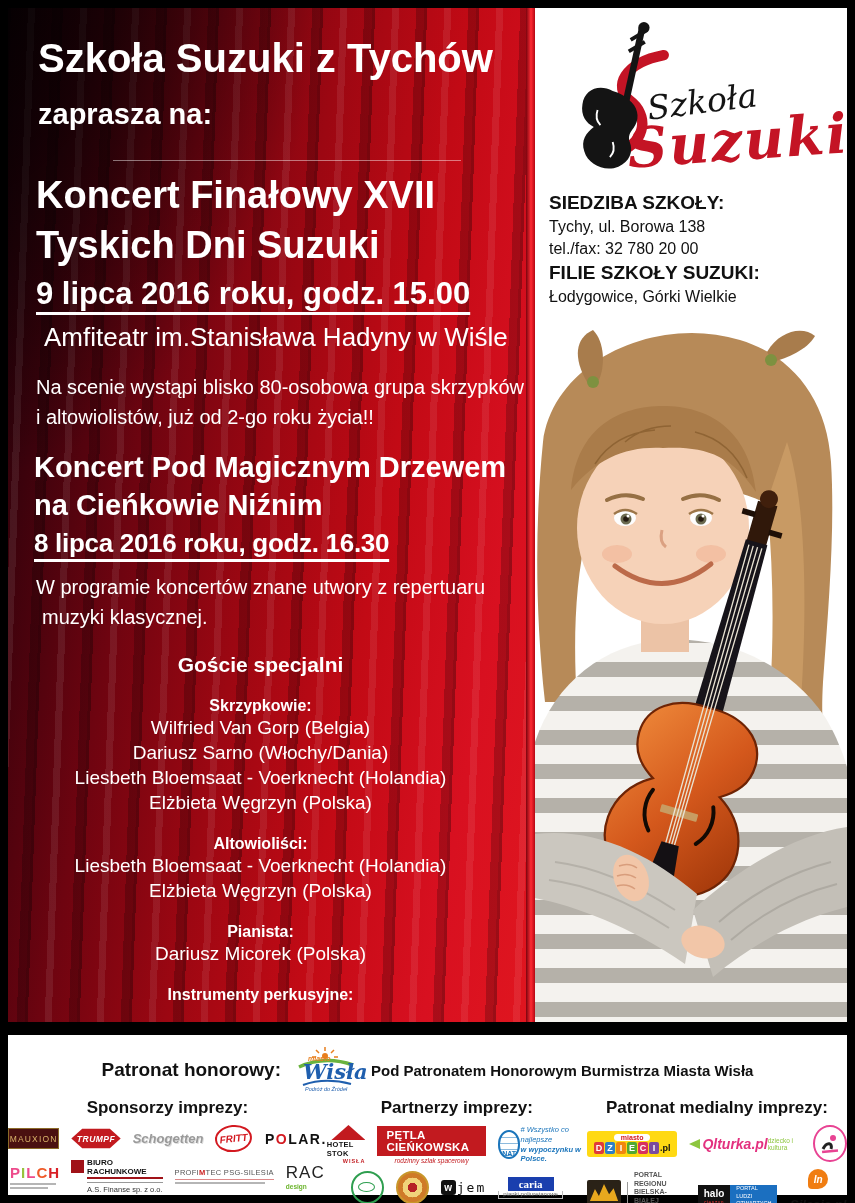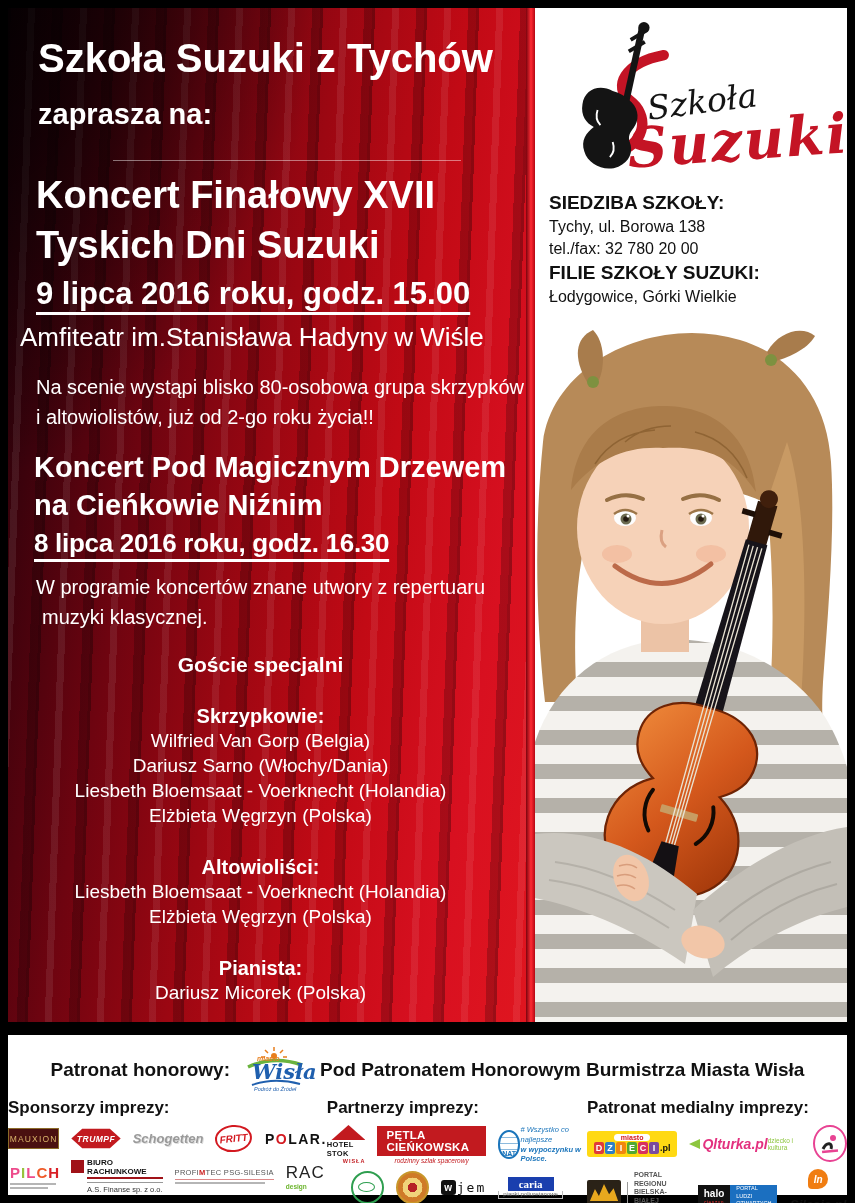--- a/index.html
+++ b/index.html
@@ -17,53 +17,53 @@
       linear-gradient(100deg,#170008 0%,#3c020c 14%,#6e0410 30%,#9c0712 48%,#c20a15 66%,#d81020 84%,#e0161f 100%);}
   .curtain::after{content:'';position:absolute;right:0;top:0;width:9px;height:100%;
       background:linear-gradient(90deg,#7a040e,#ff2a33 55%,#b50712);}
   .ct{position:absolute;color:#fff;white-space:nowrap;}
   .school{left:30px;top:28px;font-size:40px;font-weight:bold;}
   .invites{left:30px;top:90px;font-size:29px;font-weight:bold;}
   .divline{position:absolute;left:105px;top:152px;width:348px;height:1px;background:rgba(255,255,255,.45);}
   .c1a{left:28px;top:166px;font-size:38px;font-weight:bold;}
   .c1b{left:28px;top:216px;font-size:38px;font-weight:bold;}
   .c1d{left:28px;top:268px;font-size:31px;font-weight:bold;text-decoration:underline;text-decoration-thickness:3px;text-underline-offset:8px;}
-  .venue{left:12px;top:314px;font-size:26px;}
+  .venue{left:36px;top:314px;font-size:26px;}
   .about1{left:28px;top:368px;font-size:20px;}
   .about2{left:28px;top:398px;font-size:20px;}
   .c2a{left:26px;top:443px;font-size:29px;font-weight:bold;}
   .c2b{left:26px;top:481px;font-size:29px;font-weight:bold;}
   .c2d{left:26px;top:520px;font-size:26px;font-weight:bold;letter-spacing:-0.3px;text-decoration:underline;text-decoration-thickness:3px;text-underline-offset:7px;}
   .prog1{left:28px;top:568px;font-size:20px;}
   .prog2{left:34px;top:598px;font-size:20px;}
   .guests{position:absolute;left:0;top:645px;width:505px;text-align:center;color:#fff;}
   .g-head{font-size:21px;font-weight:bold;}
-  .g-title{font-size:20px;font-weight:bold;margin-top:28px;}
+  .g-title{font-size:16px;font-weight:bold;margin-top:20px;}
   .g-name{font-size:19px;line-height:25px;}
   
   .panel{position:absolute;left:527px;top:0;width:312px;height:100%;background:#fff;overflow:hidden;}
   .logo-violin{position:absolute;left:38px;top:8px;width:104px;height:168px;}
   .logo-w1{position:absolute;left:112px;top:74px;font-family:"DejaVu Serif",serif;font-style:italic;font-size:33px;color:#141414;transform:rotate(-7deg);}
   .logo-w2{position:absolute;left:92px;top:100px;font-family:"DejaVu Serif",serif;font-style:italic;font-weight:bold;font-size:55px;color:#c41425;transform:rotate(-4deg);letter-spacing:2px;}
   .addr{position:absolute;left:14px;top:182px;color:#111;}
   .addr-label{font-size:19px;font-weight:bold;line-height:1.35;}
   .addr-line{font-size:16px;line-height:1.4;}
   .girl{position:absolute;left:0;bottom:0;width:312px;height:700px;}
   
   .footer{position:absolute;left:8px;bottom:8px;width:839px;height:160px;background:#fff;color:#111;}
   .patron-row{display:flex;align-items:center;justify-content:center;gap:14px;padding-top:9px;height:52px;}
   .patron-label{font-size:19px;font-weight:bold;}
-  .patron-text{font-size:19px;font-weight:bold;}
+  .patron-text{font-size:15px;font-weight:bold;}
   .wisla{position:relative;width:62px;height:50px;}
   .wisla-top{position:absolute;left:13px;top:10px;font-size:7px;font-style:italic;color:#e87f1e;font-weight:bold;}
   .wisla-name{position:absolute;left:8px;top:14px;font-family:"DejaVu Serif",serif;font-style:italic;font-weight:bold;font-size:21px;color:#1f5fae;}
   .wisla-tag{position:absolute;left:10px;top:41px;font-size:5.5px;color:#1f5fae;font-style:italic;}
   .cols{display:flex;margin-top:2px;}
   .col-s{width:38%;}.col-p{width:31%;}.col-m{width:31%;}
-  .col-head{font-size:17px;font-weight:bold;}
+  .col-head{text-align:center;font-size:17px;font-weight:bold;}
   .lrow{display:flex;justify-content:center;align-items:center;gap:12px;margin-top:7px;}
   
   .mauxion{width:62px;height:19px;background:#4a1010;border:1px solid #8a6a28;color:#d9b36a;font-size:8.5px;letter-spacing:1.2px;display:flex;align-items:center;justify-content:center;}
   .trumpf{width:62px;height:21px;background:#c21a1f;clip-path:polygon(0 50%,22% 4%,78% 4%,100% 50%,78% 96%,22% 96%);color:#fff;font-size:8.5px;font-style:italic;font-weight:bold;display:flex;align-items:center;justify-content:center;letter-spacing:.5px;}
   .schogetten{font-size:13px;font-style:italic;font-weight:bold;color:#9a9a9a;text-shadow:1px 1px 0 #ddd;}
   .fritt{width:42px;height:23px;border:2px solid #d31920;border-radius:50%;color:#d31920;font-style:italic;font-weight:bold;font-size:10px;display:flex;align-items:center;justify-content:center;transform:rotate(-6deg);}
   .polar{font-weight:bold;font-size:14px;letter-spacing:1.5px;color:#111;}
   .polar .o{color:#d31920;}
   .pilch{display:flex;flex-direction:column;align-items:flex-start;}
   .pilch-row{display:flex;gap:1px;font-weight:bold;font-size:15px;}

